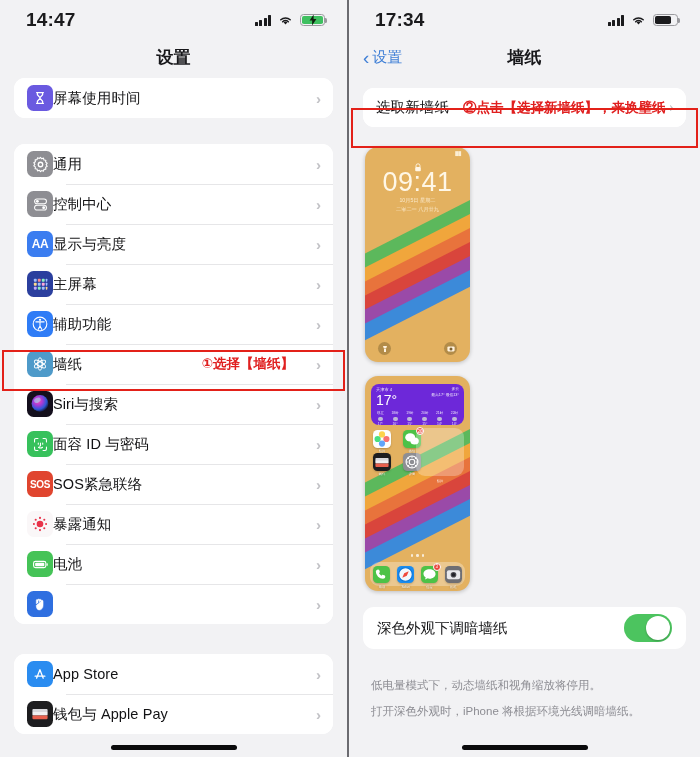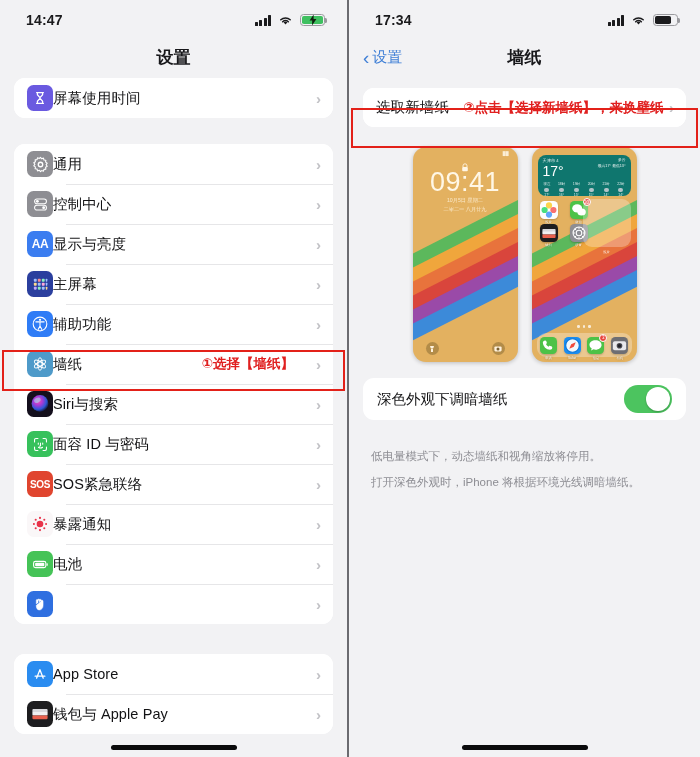--- a/index.html
+++ b/index.html
@@ -20,21 +20,21 @@
   .panel.left { border-right: 2px solid #6b6b70; }
   .panel.right { width: 351px; }
 
   
   .statusbar {
     height: 36px;
     display: flex; align-items: center; justify-content: space-between;
     padding: 4px 22px 0 26px;
     background: #f2f2f4;
   }
-  .sb-time { font-size: 14px; font-weight: 700; color: #1b1b1d; letter-spacing: .2px; }
+  .sb-time { font-size: 19px; font-weight: 700; color: #1b1b1d; letter-spacing: .2px; }
   .sb-right { display: flex; align-items: center; gap: 7px; }
   .bars { display: flex; align-items: flex-end; gap: 1.5px; height: 11px; }
   .bars i { width: 3px; background: #1b1b1d; display: block; border-radius: .5px; }
   .bars i:nth-child(1){ height: 4px; }
   .bars i:nth-child(2){ height: 6px; }
   .bars i:nth-child(3){ height: 8px; }
   .bars i:nth-child(4){ height: 11px; }
   .wifi { position: relative; width: 15px; height: 11px; }
   .wifi svg { display:block; }
   .batt {
@@ -109,21 +109,22 @@
   
   .hl {
     position: absolute; left: 2px; right: 2px;
     border: 2.4px solid #e32119;
     pointer-events: none; z-index: 20;
   }
 
   
   .wp-previews {
     display: flex; justify-content: center; gap: 14px;
-    padding: 20px 7px 16px;
+    padding: 20px 16px 16px;
+    flex-direction: column;
   }
   .phone {
     width: 105px; height: 215px; border-radius: 13px;
     overflow: hidden; position: relative;
     box-shadow: 0 1px 4px rgba(0,0,0,.22);
     background: #e3b160;
   }
   .stripes { position: absolute; inset: 0; }
   .stripes .band {
     position: absolute; left: -60%; width: 230%; height: 15px;
@@ -132,21 +133,21 @@
   .lock-top { position: absolute; top: 0; left: 0; right: 0; text-align: center; padding-top: 4px; z-index:3;}
   .lock-statbar { display:flex; justify-content: space-between; padding: 0 9px; font-size:4px; color:#fff9ea; opacity:.85;}
   .lock-lock { margin: 2px auto 1px; width: 8px; height: 9px; position: relative; }
   .lock-time { font-size: 27px; color: #fff7e6; font-weight: 300; letter-spacing: .5px; line-height: 1.05; }
   .lock-date { font-size: 5.2px; color: #fff3dd; opacity: .85; line-height: 1.5; margin-top: 1px; }
   .lock-bottom { position: absolute; bottom: 7px; left: 0; right: 0; display: flex; justify-content: space-between; padding: 0 13px; z-index: 3;}
   .lock-btn { width: 13px; height: 13px; border-radius: 50%; background: rgba(120,95,45,.45); display:flex; align-items:center; justify-content:center;}
 
   .widget {
     position: absolute; top: 8px; left: 6px; right: 6px; height: 41px;
-    background: #0f766e; border-radius: 8px; z-index: 3; padding: 3px 5px;
+    background: #6d28d9; border-radius: 8px; z-index: 3; padding: 3px 5px;
     color: #fff;
   }
   .w-city { font-size: 4.2px; opacity: .9; }
   .w-temp { font-size: 14px; font-weight: 500; line-height: 1; margin-top: 1px; }
   .w-right { position: absolute; right: 5px; top: 3px; text-align: right; font-size: 3.8px; opacity:.9; line-height:1.5;}
   .w-cols { display: flex; justify-content: space-between; margin-top: 4px; padding: 0 1px;}
   .w-col { text-align: center; font-size: 3.4px; opacity: .85; line-height: 1.6; }
   .w-dot { width: 5px; height: 4px; margin: 1px auto; border-radius: 2px; background: #cfd2d8; }
 
   .apps { position: absolute; top: 54px; left: 8px; z-index: 3; display: grid; grid-template-columns: repeat(2, 22px); gap: 5px 8px;}
@@ -467,21 +468,21 @@
         <span>设置</span>
       </div>
       <div class="nav-title">墙纸</div>
     </div>
 
     <div class="scroll">
 
       <div class="gap-sm"></div>
 
       <div class="group">
-        <div class="row" style="height:39px;">
+        <div class="row" style="height:39px;font-family:Liberation Serif, serif;">
           <span class="row-label" style="flex:0 0 auto;margin-right:14px;">选取新墙纸</span>
           <span class="note-red" style="margin-right:2px;text-align:center;">②点击【选择新墙纸】，来换壁纸</span>
           <span class="chev-r">›</span>
         </div>
       </div>
 
       <div class="wp-previews">
 
         <div class="phone">
           <div class="stripes">

